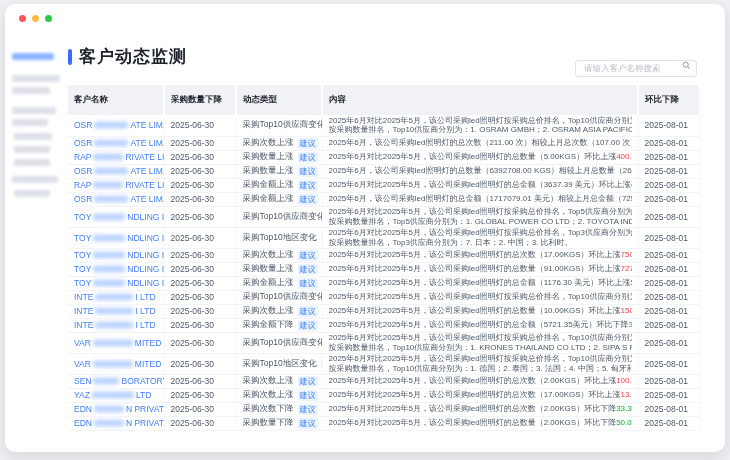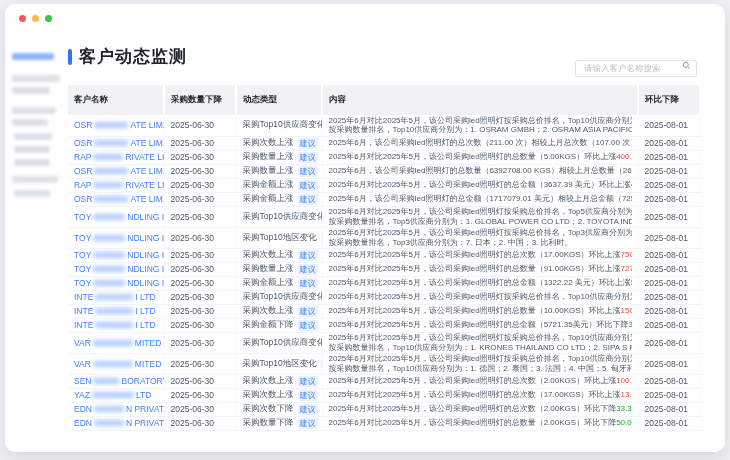--- a/index.html
+++ b/index.html
@@ -259,21 +259,21 @@
           <tr class="single">
             <td><a href="#" class="name-link"><span>TOY</span><span class="redact" style="width: 32px;"></span><span>NDLING I...</span></a></td>
             <td>2025-06-30</td>
             <td>
               <div class="type-flex">
                 <span>采购金额上涨</span>
                 <span class="tag">建议</span>
               </div>
             </td>
             <td>
-              <div class="cline"><span>2025年6月对比2025年5月，该公司采购led照明灯的总金额（1322.22 美元）环比上涨</span><span class="c-up">522.86%</span></div>
+              <div class="cline"><span>2025年6月对比2025年5月，该公司采购led照明灯的总金额（1176.30 美元）环比上涨</span><span class="c-up">522.86%</span></div>
             </td>
             <td>2025-08-01</td>
           </tr>
           <tr class="single">
             <td><a href="#" class="name-link"><span>INTE</span><span class="redact" style="width: 38px;"></span><span>I LTD</span></a></td>
             <td>2025-06-30</td>
             <td>
               <div class="type-flex">
                 <span>采购Top10供应商变化</span>
               </div>

